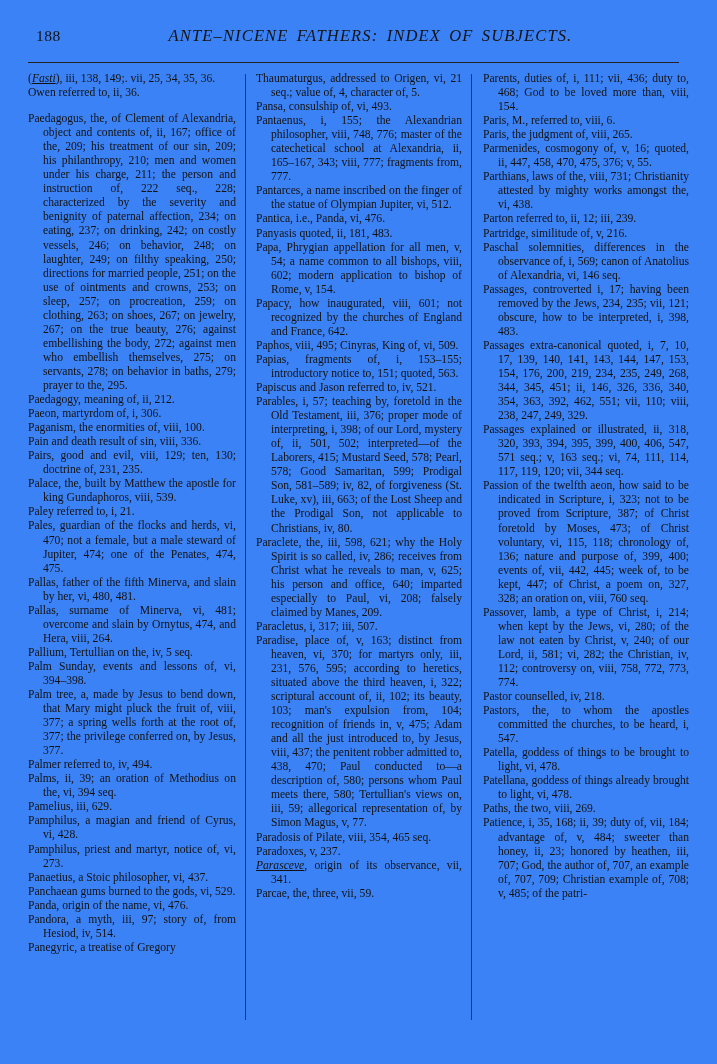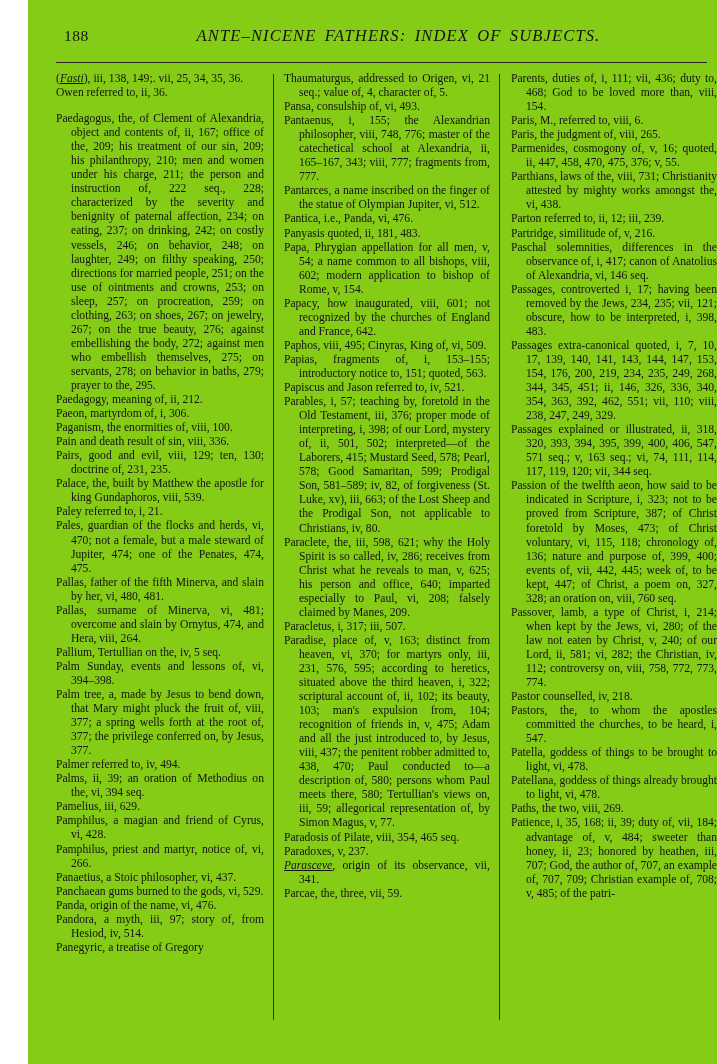--- a/index.html
+++ b/index.html
@@ -13,23 +13,22 @@
     height: 1064px;
     overflow: hidden;
     font-family: "Liberation Serif", "DejaVu Serif", serif;
     color: #141210;
     position: relative;
   }
   
   .page {
     position: absolute;
     inset: 0;
-    background: #84cc16;
+    background: #3b82f6;
     padding: 0;
-    margin-left: 28px;
   }
   .page-inner {
     position: absolute;
     left: 28px;
     top: 26px;
     width: 661px;
     height: 1012px;
   }
 
   
@@ -128,21 +127,21 @@
           <p class="entry">Pales, guardian of the flocks and herds, vi, 470; not a female, but a male steward of Jupiter, 474; one of the Penates, 474, 475.</p>
           <p class="entry">Pallas, father of the fifth Minerva, and slain by her, vi, 480, 481.</p>
           <p class="entry">Pallas, surname of Minerva, vi, 481; overcome and slain by Ornytus, 474, and Hera, viii, 264.</p>
           <p class="entry">Pallium, Tertullian on the, iv, 5 seq.</p>
           <p class="entry">Palm Sunday, events and lessons of, vi, 394–398.</p>
           <p class="entry">Palm tree, a, made by Jesus to bend down, that Mary might pluck the fruit of, viii, 377; a spring wells forth at the root of, 377; the privilege conferred on, by Jesus, 377.</p>
           <p class="entry">Palmer referred to, iv, 494.</p>
           <p class="entry">Palms, ii, 39; an oration of Methodius on the, vi, 394 seq.</p>
           <p class="entry">Pamelius, iii, 629.</p>
           <p class="entry">Pamphilus, a magian and friend of Cyrus, vi, 428.</p>
-          <p class="entry">Pamphilus, priest and martyr, notice of, vi, 266.</p>
+          <p class="entry">Pamphilus, priest and martyr, notice of, vi, 273.</p>
           <p class="entry">Panaetius, a Stoic philosopher, vi, 437.</p>
           <p class="entry">Panchaean gums burned to the gods, vi, 529.</p>
           <p class="entry">Panda, origin of the name, vi, 476.</p>
           <p class="entry">Pandora, a myth, iii, 97; story of, from Hesiod, iv, 514.</p>
           <p class="entry">Panegyric, a treatise of Gregory</p>
         </div>
       <div class="col-sep"></div>
       <div class="col col-2">
           <p class="entry">Thaumaturgus, addressed to Origen, vi, 21 seq.; value of, 4, character of, 5.</p>
           <p class="entry">Pansa, consulship of, vi, 493.</p>
@@ -166,21 +165,21 @@
         </div>
       <div class="col-sep"></div>
       <div class="col col-3">
           <p class="entry">Parents, duties of, i, 111; vii, 436; duty to, 468; God to be loved more than, viii, 154.</p>
           <p class="entry">Paris, M., referred to, viii, 6.</p>
           <p class="entry">Paris, the judgment of, viii, 265.</p>
           <p class="entry">Parmenides, cosmogony of, v, 16; quoted, ii, 447, 458, 470, 475, 376; v, 55.</p>
           <p class="entry">Parthians, laws of the, viii, 731; Christianity attested by mighty works amongst the, vi, 438.</p>
           <p class="entry">Parton referred to, ii, 12; iii, 239.</p>
           <p class="entry">Partridge, similitude of, v, 216.</p>
-          <p class="entry">Paschal solemnities, differences in the observance of, i, 417; canon of Anatolius of Alexandria, vi, 146 seq.</p>
+          <p class="entry">Paschal solemnities, differences in the observance of, i, 569; canon of Anatolius of Alexandria, vi, 146 seq.</p>
           <p class="entry">Passages, controverted i, 17; having been removed by the Jews, 234, 235; vii, 121; obscure, how to be interpreted, i, 398, 483.</p>
           <p class="entry">Passages extra-canonical quoted, i, 7, 10, 17, 139, 140, 141, 143, 144, 147, 153, 154, 176, 200, 219, 234, 235, 249, 268, 344, 345, 451; ii, 146, 326, 336, 340, 354, 363, 392, 462, 551; vii, 110; viii, 238, 247, 249, 329.</p>
           <p class="entry">Passages explained or illustrated, ii, 318, 320, 393, 394, 395, 399, 400, 406, 547, 571 seq.; v, 163 seq.; vi, 74, 111, 114, 117, 119, 120; vii, 344 seq.</p>
           <p class="entry">Passion of the twelfth aeon, how said to be indicated in Scripture, i, 323; not to be proved from Scripture, 387; of Christ foretold by Moses, 473; of Christ voluntary, vi, 115, 118; chronology of, 136; nature and purpose of, 399, 400; events of, vii, 442, 445; week of, to be kept, 447; of Christ, a poem on, 327, 328; an oration on, viii, 760 seq.</p>
           <p class="entry">Passover, lamb, a type of Christ, i, 214; when kept by the Jews, vi, 280; of the law not eaten by Christ, v, 240; of our Lord, ii, 581; vi, 282; the Christian, iv, 112; controversy on, viii, 758, 772, 773, 774.</p>
           <p class="entry">Pastor counselled, iv, 218.</p>
           <p class="entry">Pastors, the, to whom the apostles committed the churches, to be heard, i, 547.</p>
           <p class="entry">Patella, goddess of things to be brought to light, vi, 478.</p>
           <p class="entry">Patellana, goddess of things already brought to light, vi, 478.</p>
           <p class="entry">Paths, the two, viii, 269.</p>

